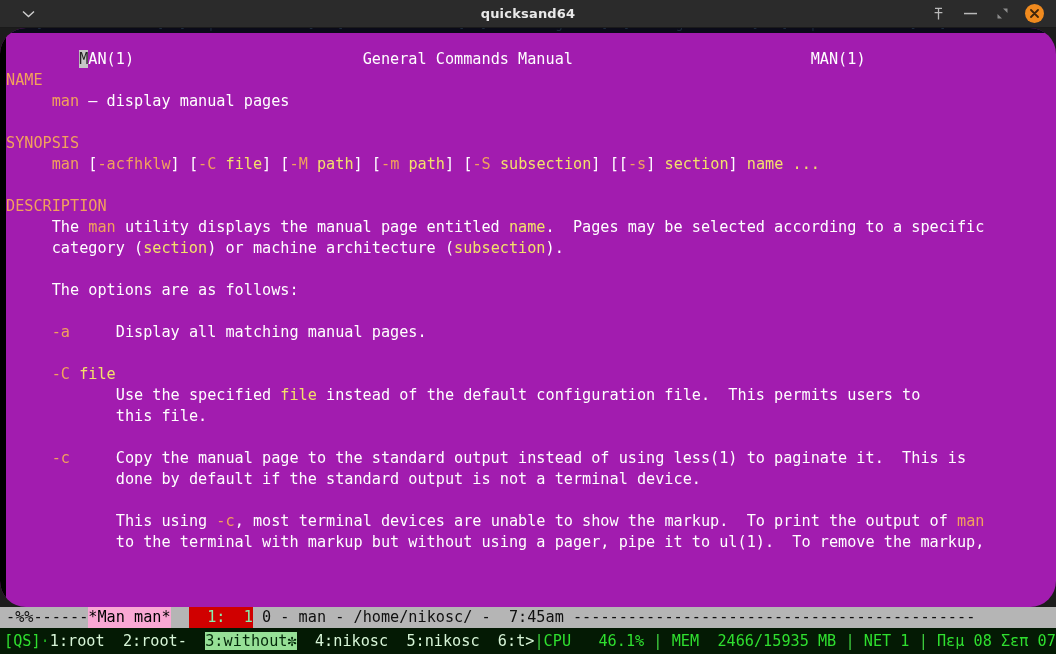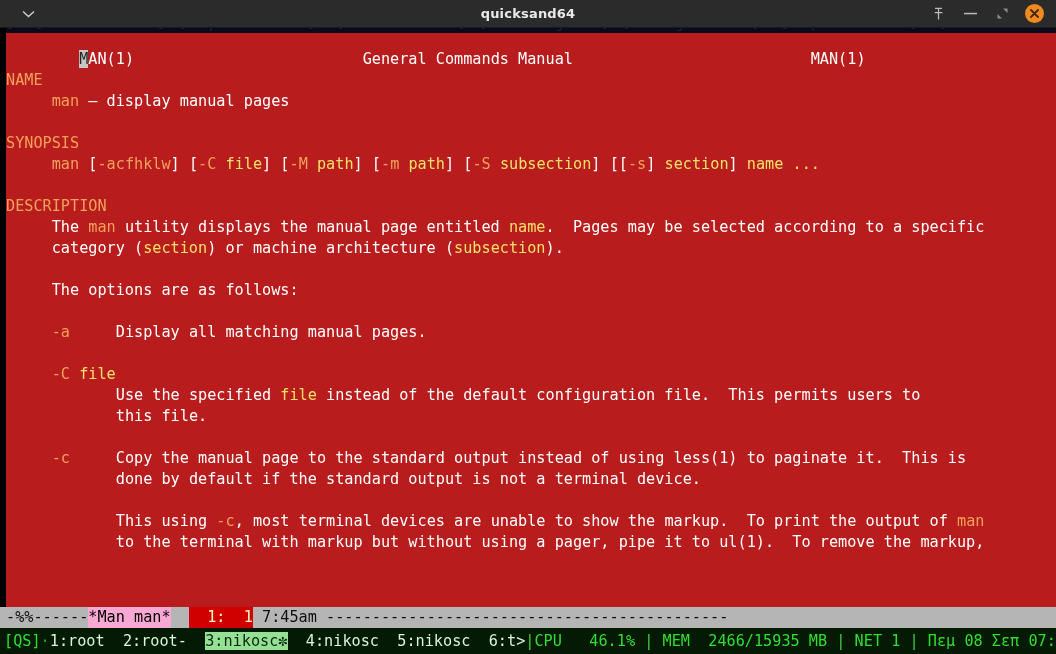--- a/index.html
+++ b/index.html
@@ -34,26 +34,27 @@
   .tb-close {
     width: 19px; height: 19px; border-radius: 50%;
     background: #f08a1e; color: #3a2300;
     display: flex; align-items: center; justify-content: center;
     font-family: "DejaVu Sans", sans-serif; font-size: 12px; font-weight: bold; line-height: 1;
   }
 
   
   .term {
     flex: 1 1 auto; position: relative;
-    background: #b91c1c;
+    background: #a21caf;
     font-family: "DejaVu Sans Mono", monospace;
     font-size: 15.2px;
     line-height: 21px;
     color: #ffffff;
     overflow: hidden;
+    border-radius: 26px;
   }
   .gutter {
     position: absolute; left: 0; top: 0; bottom: 0; width: 6px;
     background: #000000;
   }
   .screen { position: absolute; left: 6px; top: 0; right: 0; bottom: 0; }
 
   .row { height: 21px; white-space: pre; }
 
   
@@ -77,21 +78,21 @@
   .modeline {
     flex: 0 0 21px; height: 21px;
     background: #b5b5b5; color: #101010;
     font-family: "DejaVu Sans Mono", monospace;
     font-size: 15.2px; line-height: 21px;
     white-space: pre; overflow: hidden;
     display: flex; align-items: stretch;
     padding-left: 6px;
   }
   .ml-green { background: #f9a8d4; color: #000000; }
-  .ml-red   { background: #d00000; color: #fef9c3; }
+  .ml-red   { background: #d00000; color: #86efac; }
 
   
   .tmux {
     flex: 0 0 26px; height: 26px;
     background: #041a04; color: #2fdf2f;
     font-family: "DejaVu Sans Mono", monospace;
     font-size: 15.2px; line-height: 26px;
     white-space: pre; overflow: hidden;
     display: flex; align-items: center;
     padding: 6px 4px;
@@ -186,29 +187,30 @@
         </div>
 
     </div>
   </div>
 
   <div class="modeline">
     <span>-%%------</span>
     <span class="ml-green">*Man man*</span>
     <span>  </span>
     <span class="ml-red">  1:  1</span>
+    <span> 0 - man - /home/nikosc/ - </span>
     <span> 7:45am </span>
     <span>--------------------------------------------</span>
   </div>
 
   <div class="tmux">
     <div class="tmux-left">
       <span class="t-qs">[QS]</span>
       <span class="t-sep">·</span>
-      <span id="tmux-windows"><span class="t-win">1:root</span><span>  </span><span class="t-win">2:root-</span><span>  </span><span class="t-cur">3:nikosc✼</span><span>  </span><span class="t-win">4:nikosc</span><span>  </span><span class="t-win">5:nikosc</span><span>  </span><span class="t-win">6:t&gt;</span></span>
+      <span id="tmux-windows"><span class="t-win">1:root</span><span>  </span><span class="t-win">2:root-</span><span>  </span><span class="t-cur">3:without✼</span><span>  </span><span class="t-win">4:nikosc</span><span>  </span><span class="t-win">5:nikosc</span><span>  </span><span class="t-win">6:t&gt;</span></span>
     </div>
     <div class="tmux-right">
       <span class="t-dim">|</span>
       <span>CPU</span>
       <span>   </span>
       <span>46.1%</span>
       <span> </span>
       <span class="t-dim">|</span>
       <span> </span>
       <span>MEM</span>

